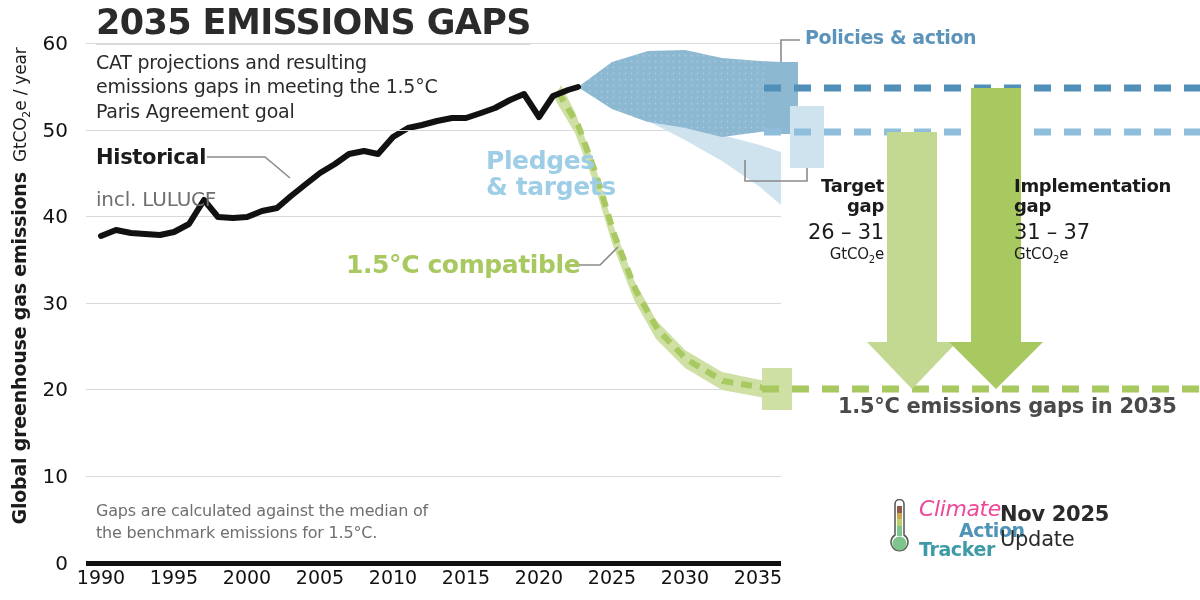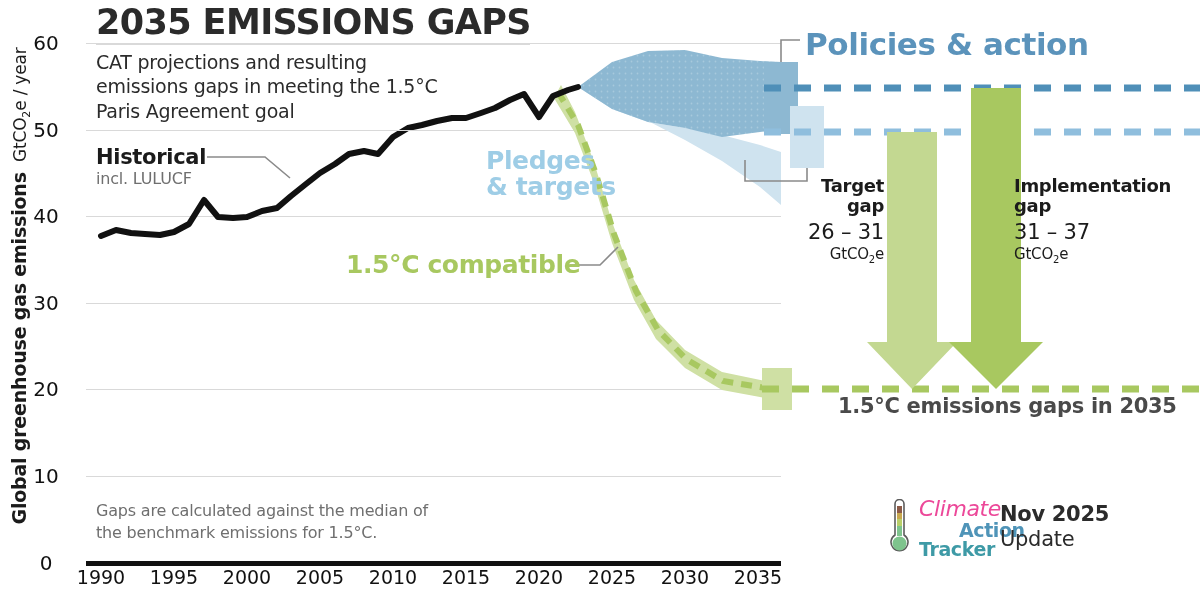--- a/index.html
+++ b/index.html
@@ -13,21 +13,21 @@
   
   .ylabel-wrap{
     position:absolute;left:-258px;top:272px;width:560px;height:28px;
     transform:rotate(-90deg);transform-origin:center center;
     text-align:center;white-space:nowrap;
   }
   .ylabel-bold{font-size:19px;font-weight:bold;color:#1b1b1b;letter-spacing:-0.2px;}
   .ylabel-light{font-size:17px;font-weight:normal;color:#1b1b1b;letter-spacing:-0.2px;}
   .ylabel-light sub{font-size:11px;}
 
-  .ytick{position:absolute;right:0;width:44px;text-align:center;
+  .ytick{position:absolute;right:0;width:44px;text-align:right;
     font-size:20px;color:#111;transform:translateY(-12px);}
   .ytick-col{position:absolute;left:22px;top:0;width:46px;height:600px;}
 
   .xtick{position:absolute;top:566px;font-size:19px;color:#111;
     transform:translateX(-50%);white-space:nowrap;}
 
   
   .gridline{position:absolute;left:86px;width:695px;height:1px;background:#d9d9d9;}
   .axis-bottom{position:absolute;left:86px;top:561px;width:695px;height:5px;background:#111;}
 
@@ -38,25 +38,25 @@
   }
   .title-rule{position:absolute;left:96px;top:44px;width:434px;height:1px;background:#d9d9d9;}
   .subtitle{
     position:absolute;left:96px;top:50px;width:360px;
     font-size:19px;line-height:1.28;color:#2b2b2b;letter-spacing:-0.25px;
   }
   .sub-rule{position:absolute;left:96px;top:130px;width:434px;height:1px;background:#d9d9d9;}
 
   .hist-label{position:absolute;left:96px;top:145px;}
   .hist-label .h1{font-size:21px;font-weight:bold;color:#1b1b1b;letter-spacing:-0.3px;}
-  .hist-label .h2{font-size:16px;color:#6f6f6f;letter-spacing:-0.2px;margin-top:0;}
+  .hist-label .h2{font-size:20px;color:#6f6f6f;letter-spacing:-0.2px;margin-top:18px;}
 
   .lbl-policies{
     position:absolute;left:805px;top:26px;
-    font-size:31px;font-weight:bold;color:#5b93bb;letter-spacing:-0.4px;
+    font-size:19px;font-weight:bold;color:#5b93bb;letter-spacing:-0.4px;
   }
   .lbl-pledges{
     position:absolute;left:486px;top:148px;width:270px;
     font-size:25px;font-weight:bold;color:#9ecde6;line-height:1.02;letter-spacing:-0.4px;
   }
   .lbl-compatible{
     position:absolute;left:346px;top:250px;
     font-size:25px;font-weight:bold;color:#a8c860;letter-spacing:-0.4px;text-align:right;
   }
 

